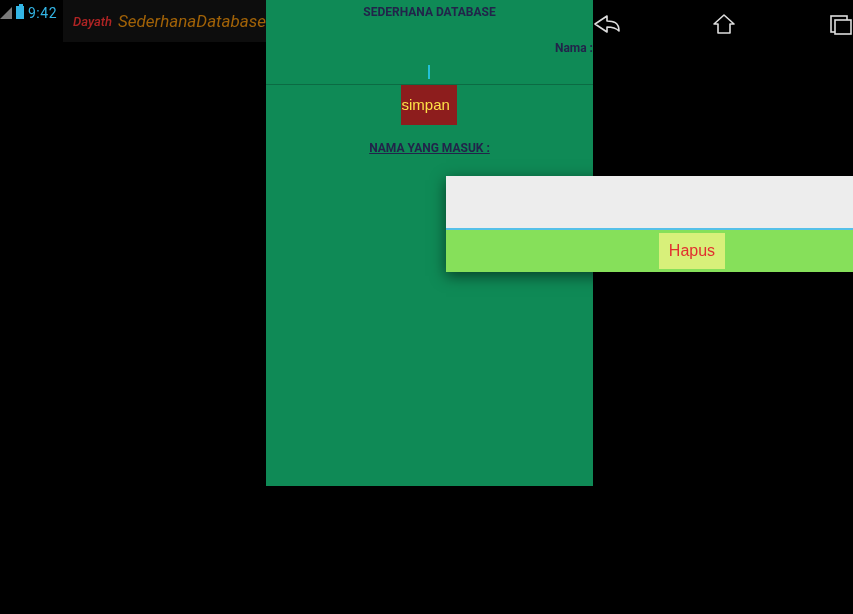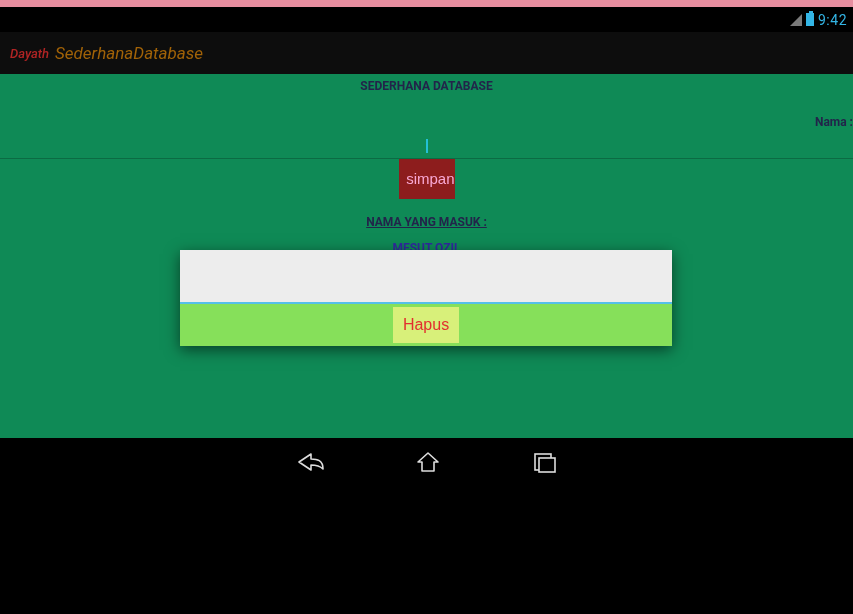--- a/index.html
+++ b/index.html
@@ -3,21 +3,21 @@
 <meta charset="utf-8">
 <style>
   * { box-sizing: border-box; margin: 0; padding: 0; }
   html, body { width: 853px; height: 614px; overflow: hidden; font-family: Roboto, Arial, sans-serif; background: #000; }
 
   .device-frame {
     width: 853px;
     height: 486px;
     background: #000;
     display: flex;
-    flex-direction: column;
+    flex-direction: row;
   }
 
   .pink-strip {
     height: 7px;
     background: #e78ea0;
   }
 
   .status-bar {
     height: 25px;
     background: #000;
@@ -103,25 +103,25 @@
     background: #23c0d6;
     margin: -20px auto 6px auto;
   }
 
   .btn-simpan {
     display: block;
     margin: 6px auto 0 auto;
     width: 56px;
     height: 40px;
     background: #8d1d1d;
-    color: #f9a8d4;
+    color: #fde047;
     font-size: 15px;
     border: none;
     line-height: 40px;
-    text-align: right;
+    text-align: left;
   }
 
   .heading2 {
     text-align: center;
     margin-top: 16px;
     color: #22244a;
     font-size: 12px;
     font-weight: 700;
     text-decoration: underline;
   }
@@ -196,21 +196,20 @@
   <div class="content">
 
     <div class="heading1">SEDERHANA DATABASE</div>
     <div class="label-nama">Nama :</div>
     <input class="input-line" value="" style="">
     <div class="underline-cursor"></div>
 
     <button class="btn-simpan">simpan</button>
 
     <div class="heading2">NAMA YANG MASUK :</div>
-    <div class="record">MESUT OZIL</div>
 
     
     <div class="dialog">
       <div class="dialog-head"></div>
       <div class="dialog-sep"></div>
       <div class="dialog-body">
         <button class="btn-hapus">Hapus</button>
       </div>
     </div>
 

